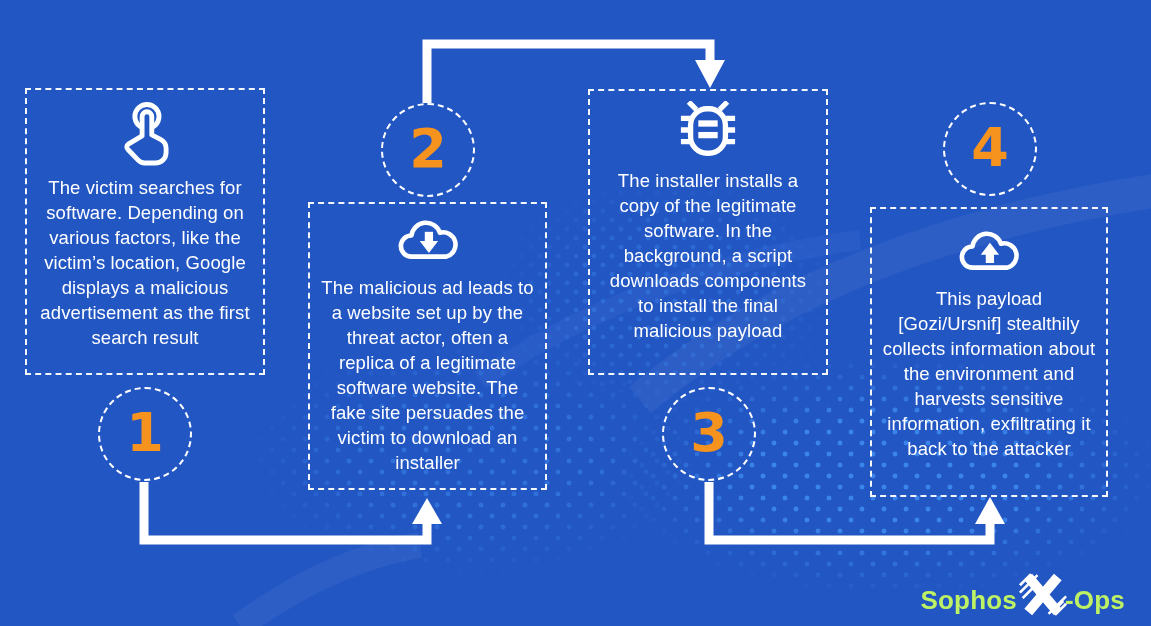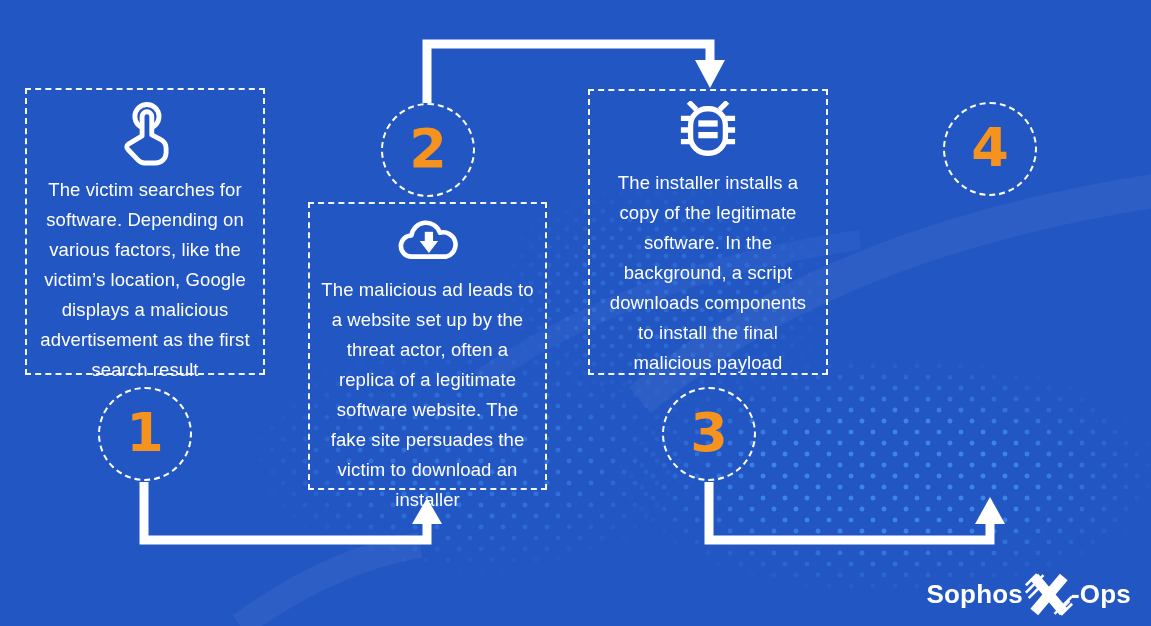--- a/index.html
+++ b/index.html
@@ -26,21 +26,21 @@
   .dots-c { left:495px; top:175px; width:340px; height:235px; opacity:.4;
             background-size:18px 18px,18px 18px; background-position:0 0,9px 9px; }
   
   .box {
     position:absolute; box-sizing:border-box;
     border:2px dashed rgba(255,255,255,.95);
     display:flex; flex-direction:column; align-items:center;
     text-align:center; padding:10px 10px 0;
   }
   .box .txt {
-    color:#fff; font-size:18.5px; line-height:30px; margin:7px 0 0;
+    color:#fff; font-size:18.5px; line-height:25px; margin:7px 0 0;
     letter-spacing:.1px;
   }
   #box1 { left:25px;  top:88px;  width:240px; height:287px; }
   #box2 { left:308px; top:202px; width:239px; height:288px; }
   #box3 { left:588px; top:89px;  width:240px; height:286px;text-align:center; }
   #box4 { left:870px; top:207px; width:238px; height:290px; padding-top:16px; }
   .iconwrap { flex:0 0 auto; display:flex; align-items:center; justify-content:center; }
   
   .circle {
     position:absolute; width:94px; height:94px; box-sizing:border-box;
@@ -51,22 +51,22 @@
     color:#F6921E; font-size:54px; font-weight:bold;
     font-family:"DejaVu Sans", sans-serif; transform:translateY(-2px);
   }
   #circle1 { left:98px;  top:387px; }
   #circle2 { left:381px; top:103px; }
   #circle3 { left:662px; top:387px; }
   #circle4 { left:943px; top:102px; }
   .arrows { position:absolute; left:0; top:0; pointer-events:none; }
   
   .logo {
-    position:absolute; right:20px; bottom:10px;
-    display:flex; align-items:center; color:#ffffff;
+    position:absolute; right:26px; bottom:10px;
+    display:flex; align-items:flex-end; color:#bef264;
   }
   .logo .t { font-size:26px; font-weight:bold; letter-spacing:.2px; }
   .logo svg { margin:0 -2px 0 2px; }
 </style>
 </head>
 <body>
 
 <div class="stage">
 
   <svg class="curves" width="1151" height="626">
@@ -123,20 +123,30 @@
         </g>
         <g fill="#fff">
           <rect x="22" y="20" width="20" height="6.5"></rect>
           <rect x="22" y="32" width="20" height="6.5"></rect>
         </g>
       </svg>
     </span>
     <p class="txt">The installer installs a copy of the legitimate software. In the background, a script downloads components to install the final malicious payload</p>
   </div>
 
+  <div class="box" id="box4">
+    <span class="iconwrap">
+      <svg viewBox="0 0 74 58" width="68" height="54">
+        <path d="M19 46 a11.5 11.5 0 0 1 0 -23 a16 16 0 0 1 31 -3 a13.4 13.4 0 0 1 7 26 z" stroke="#fff" stroke-width="5" fill="none" stroke-linejoin="round"></path>
+        <rect x="33.5" y="30" width="9" height="11" fill="#fff"></rect>
+        <polygon points="28,32 48,32 38,19" fill="#fff"></polygon>
+      </svg>
+    </span>
+    <p class="txt">This payload [Gozi/Ursnif] stealthily collects information about the environment and harvests sensitive information, exfiltrating it back to the attacker</p>
+  </div>
 
   <div class="circle" id="circle1">
     <span class="num">1</span>
   </div>
   <div class="circle" id="circle2">
     <span class="num">2</span>
   </div>
   <div class="circle" id="circle3">
     <span class="num">3</span>
   </div>

